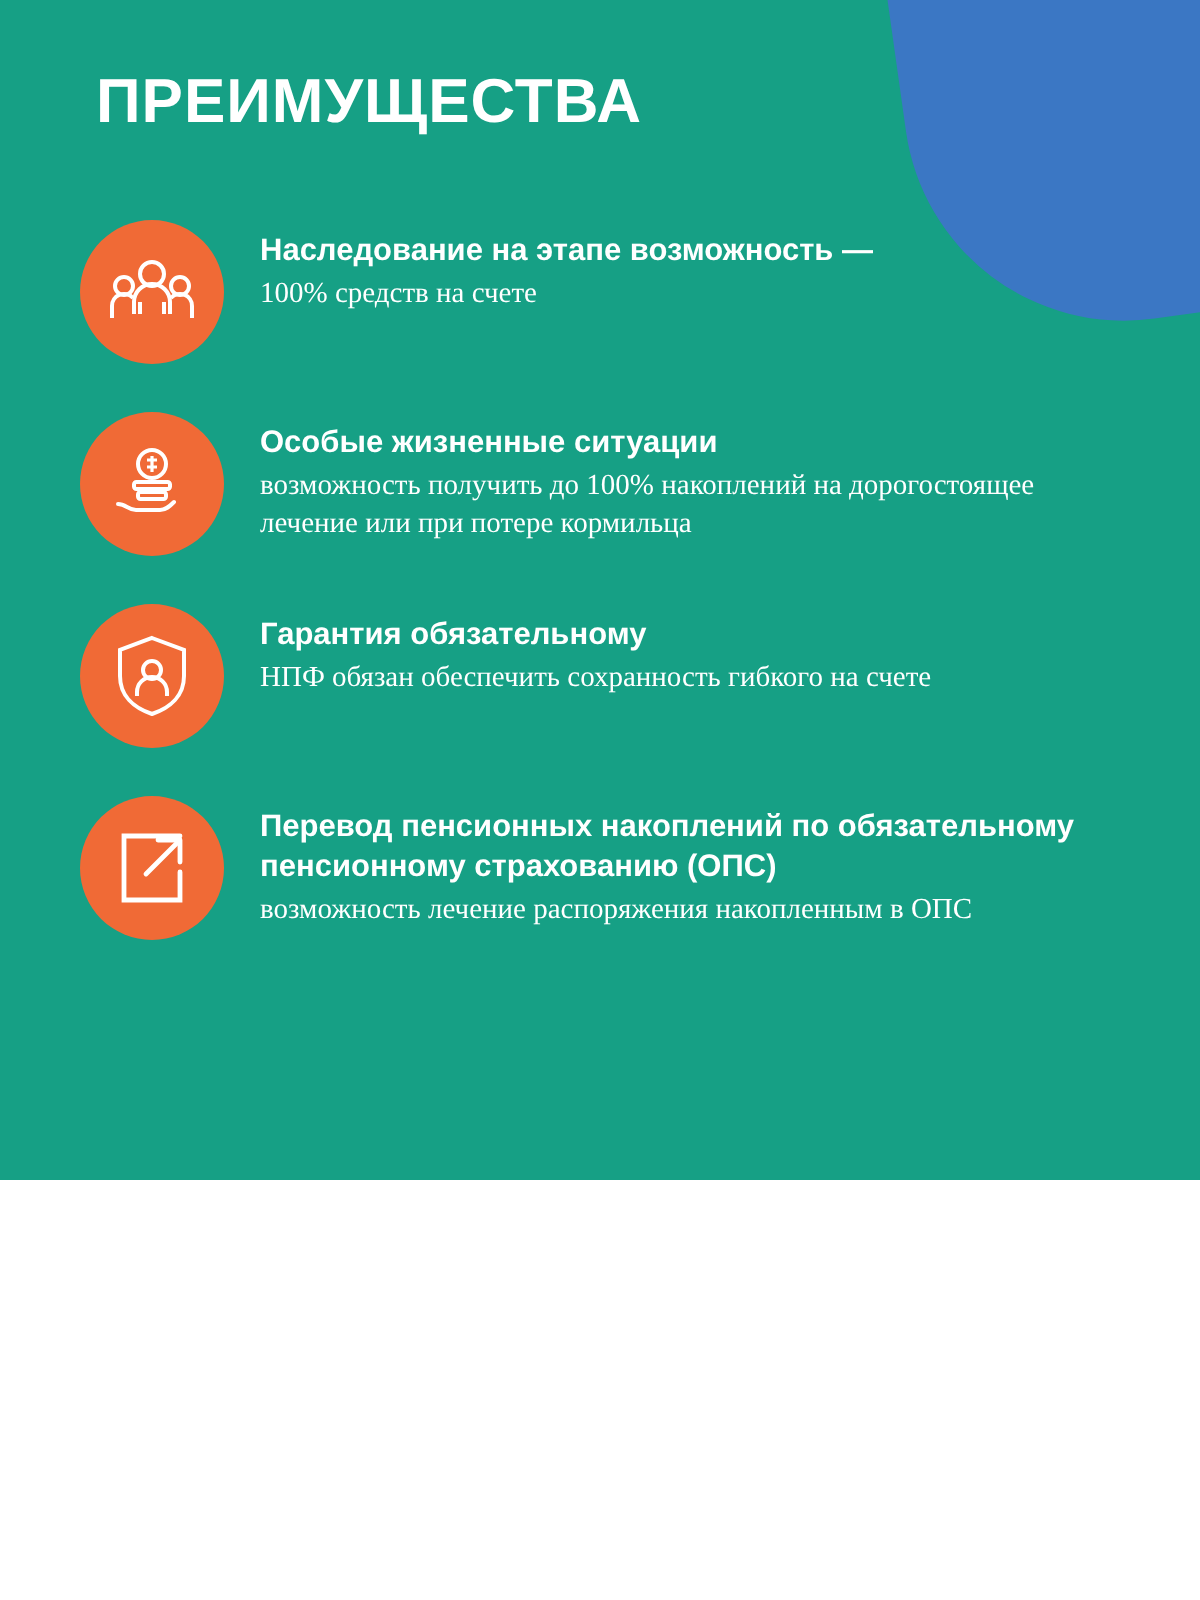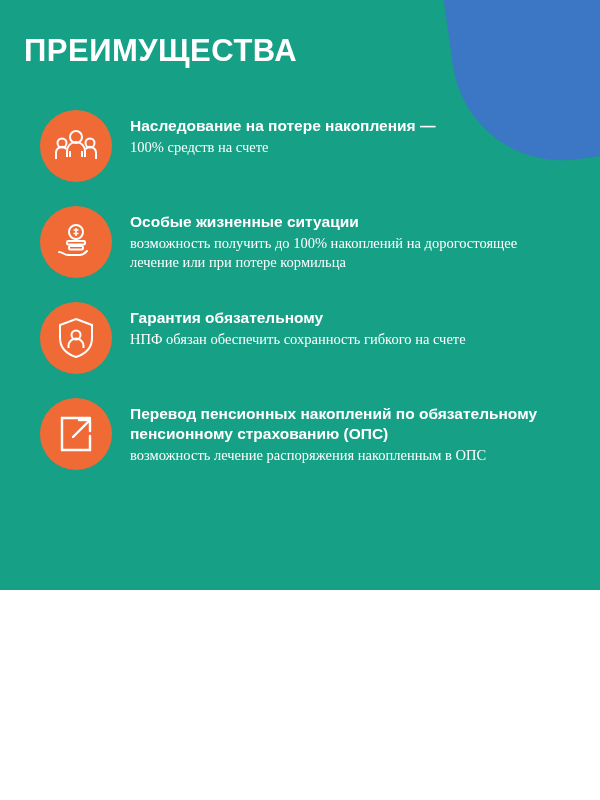--- a/index.html
+++ b/index.html
@@ -26,21 +26,21 @@
     right: -30px;
     width: 190px;
     height: 190px;
     background: #3b77c4;
     border-bottom-left-radius: 110px;
     transform: rotate(-8deg);
     transform-origin: top right;
   }
   .title {
     position: absolute;
-    left: 24px;
+    left: 48px;
     top: 33px;
     color: #ffffff;
     font-size: 31px;
     font-weight: bold;
     letter-spacing: 0.5px;
     margin: 0;
   }
   .items {
     position: absolute;
     left: 0;
@@ -108,21 +108,21 @@
           <circle cx="22" cy="11" r="6"></circle>
           <path d="M13 31 v-6 a9 9 0 0 1 18 0 v6"></path>
           <path d="M16 31 v-6 M28 31 v-6"></path>
           <circle cx="8" cy="17" r="4.5"></circle>
           <path d="M2 33 v-6 a6 6 0 0 1 10.5 -4"></path>
           <circle cx="36" cy="17" r="4.5"></circle>
           <path d="M42 33 v-6 a6 6 0 0 0 -10.5 -4"></path>
         </svg>
       </div>
       <div class="item-text">
-        <p class="item-head">Наследование на потере накопления —</p>
+        <p class="item-head">Наследование на этапе возможность —</p>
         <p class="item-body">100% средств на счете</p>
       </div>
     </div>
 
     <div class="item">
       <div class="icon-circle">
         <svg width="42" height="42" viewBox="0 0 42 42" fill="none" stroke="#ffffff" stroke-width="2">
           <circle cx="21" cy="11" r="7"></circle>
           <path d="M21 7 v8 M18.5 9 h5 M18.5 12.5 h5" stroke-width="1.6"></path>
           <rect x="12" y="20" width="18" height="3.5" rx="1.2"></rect>

